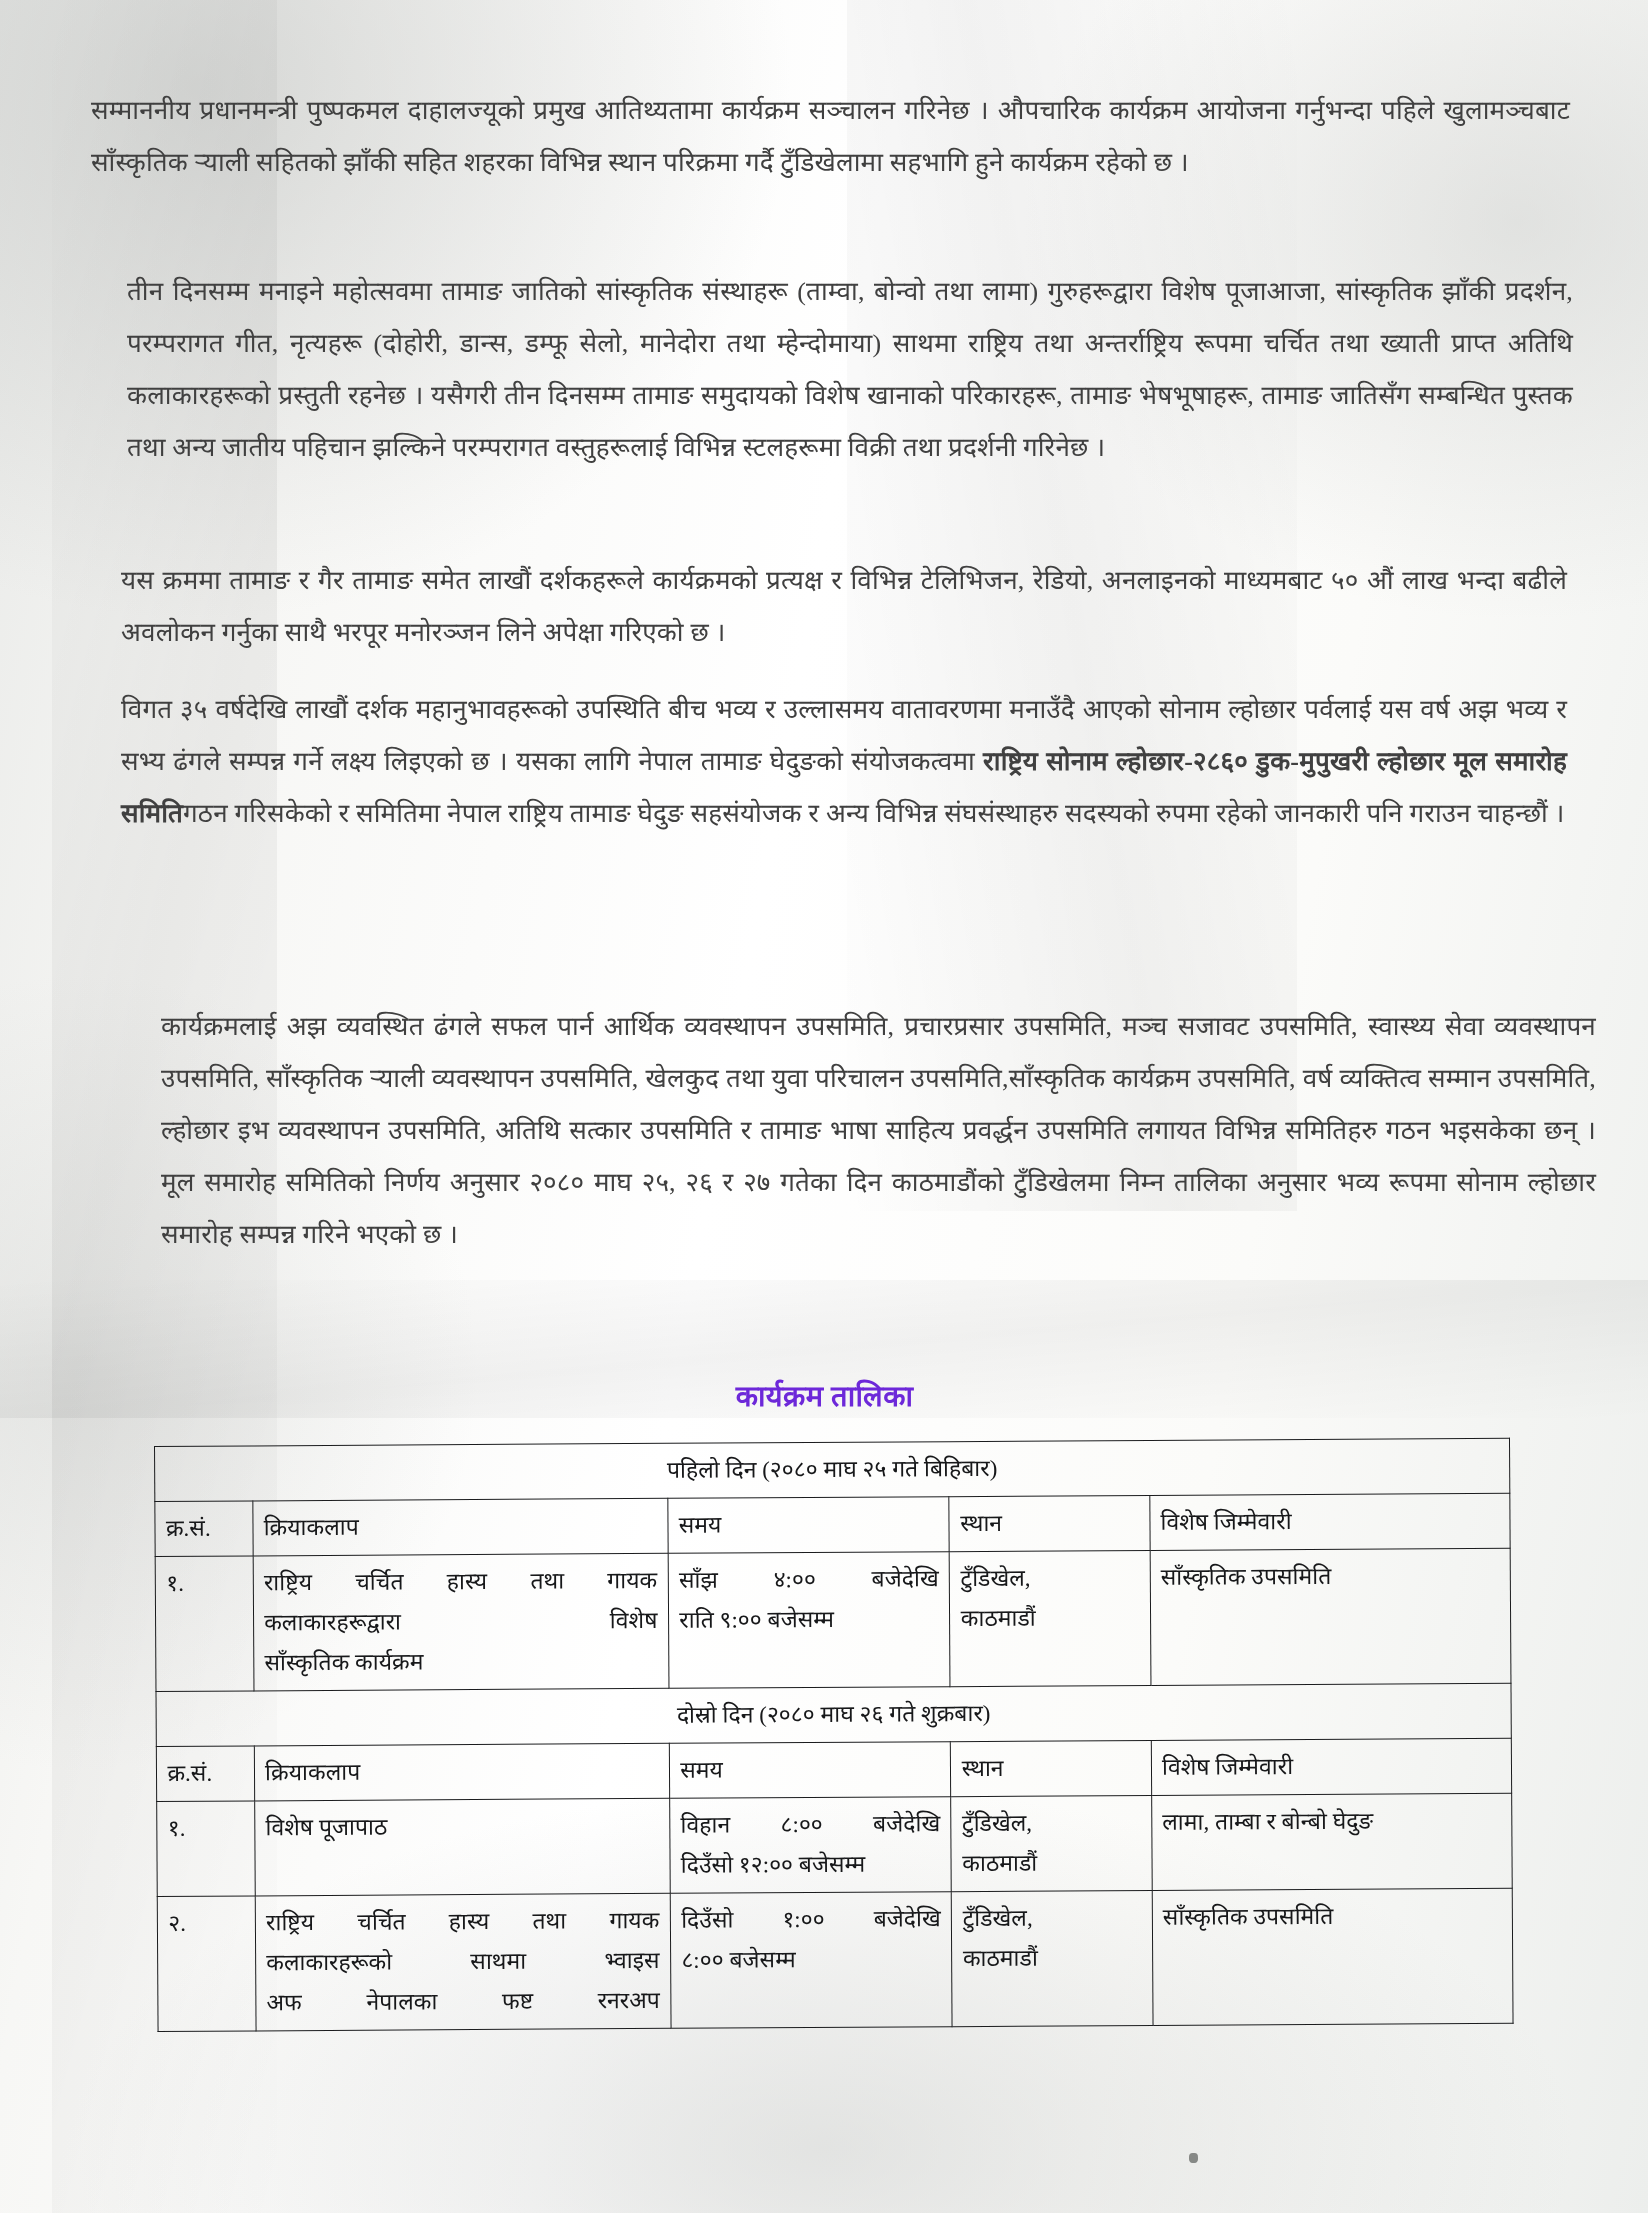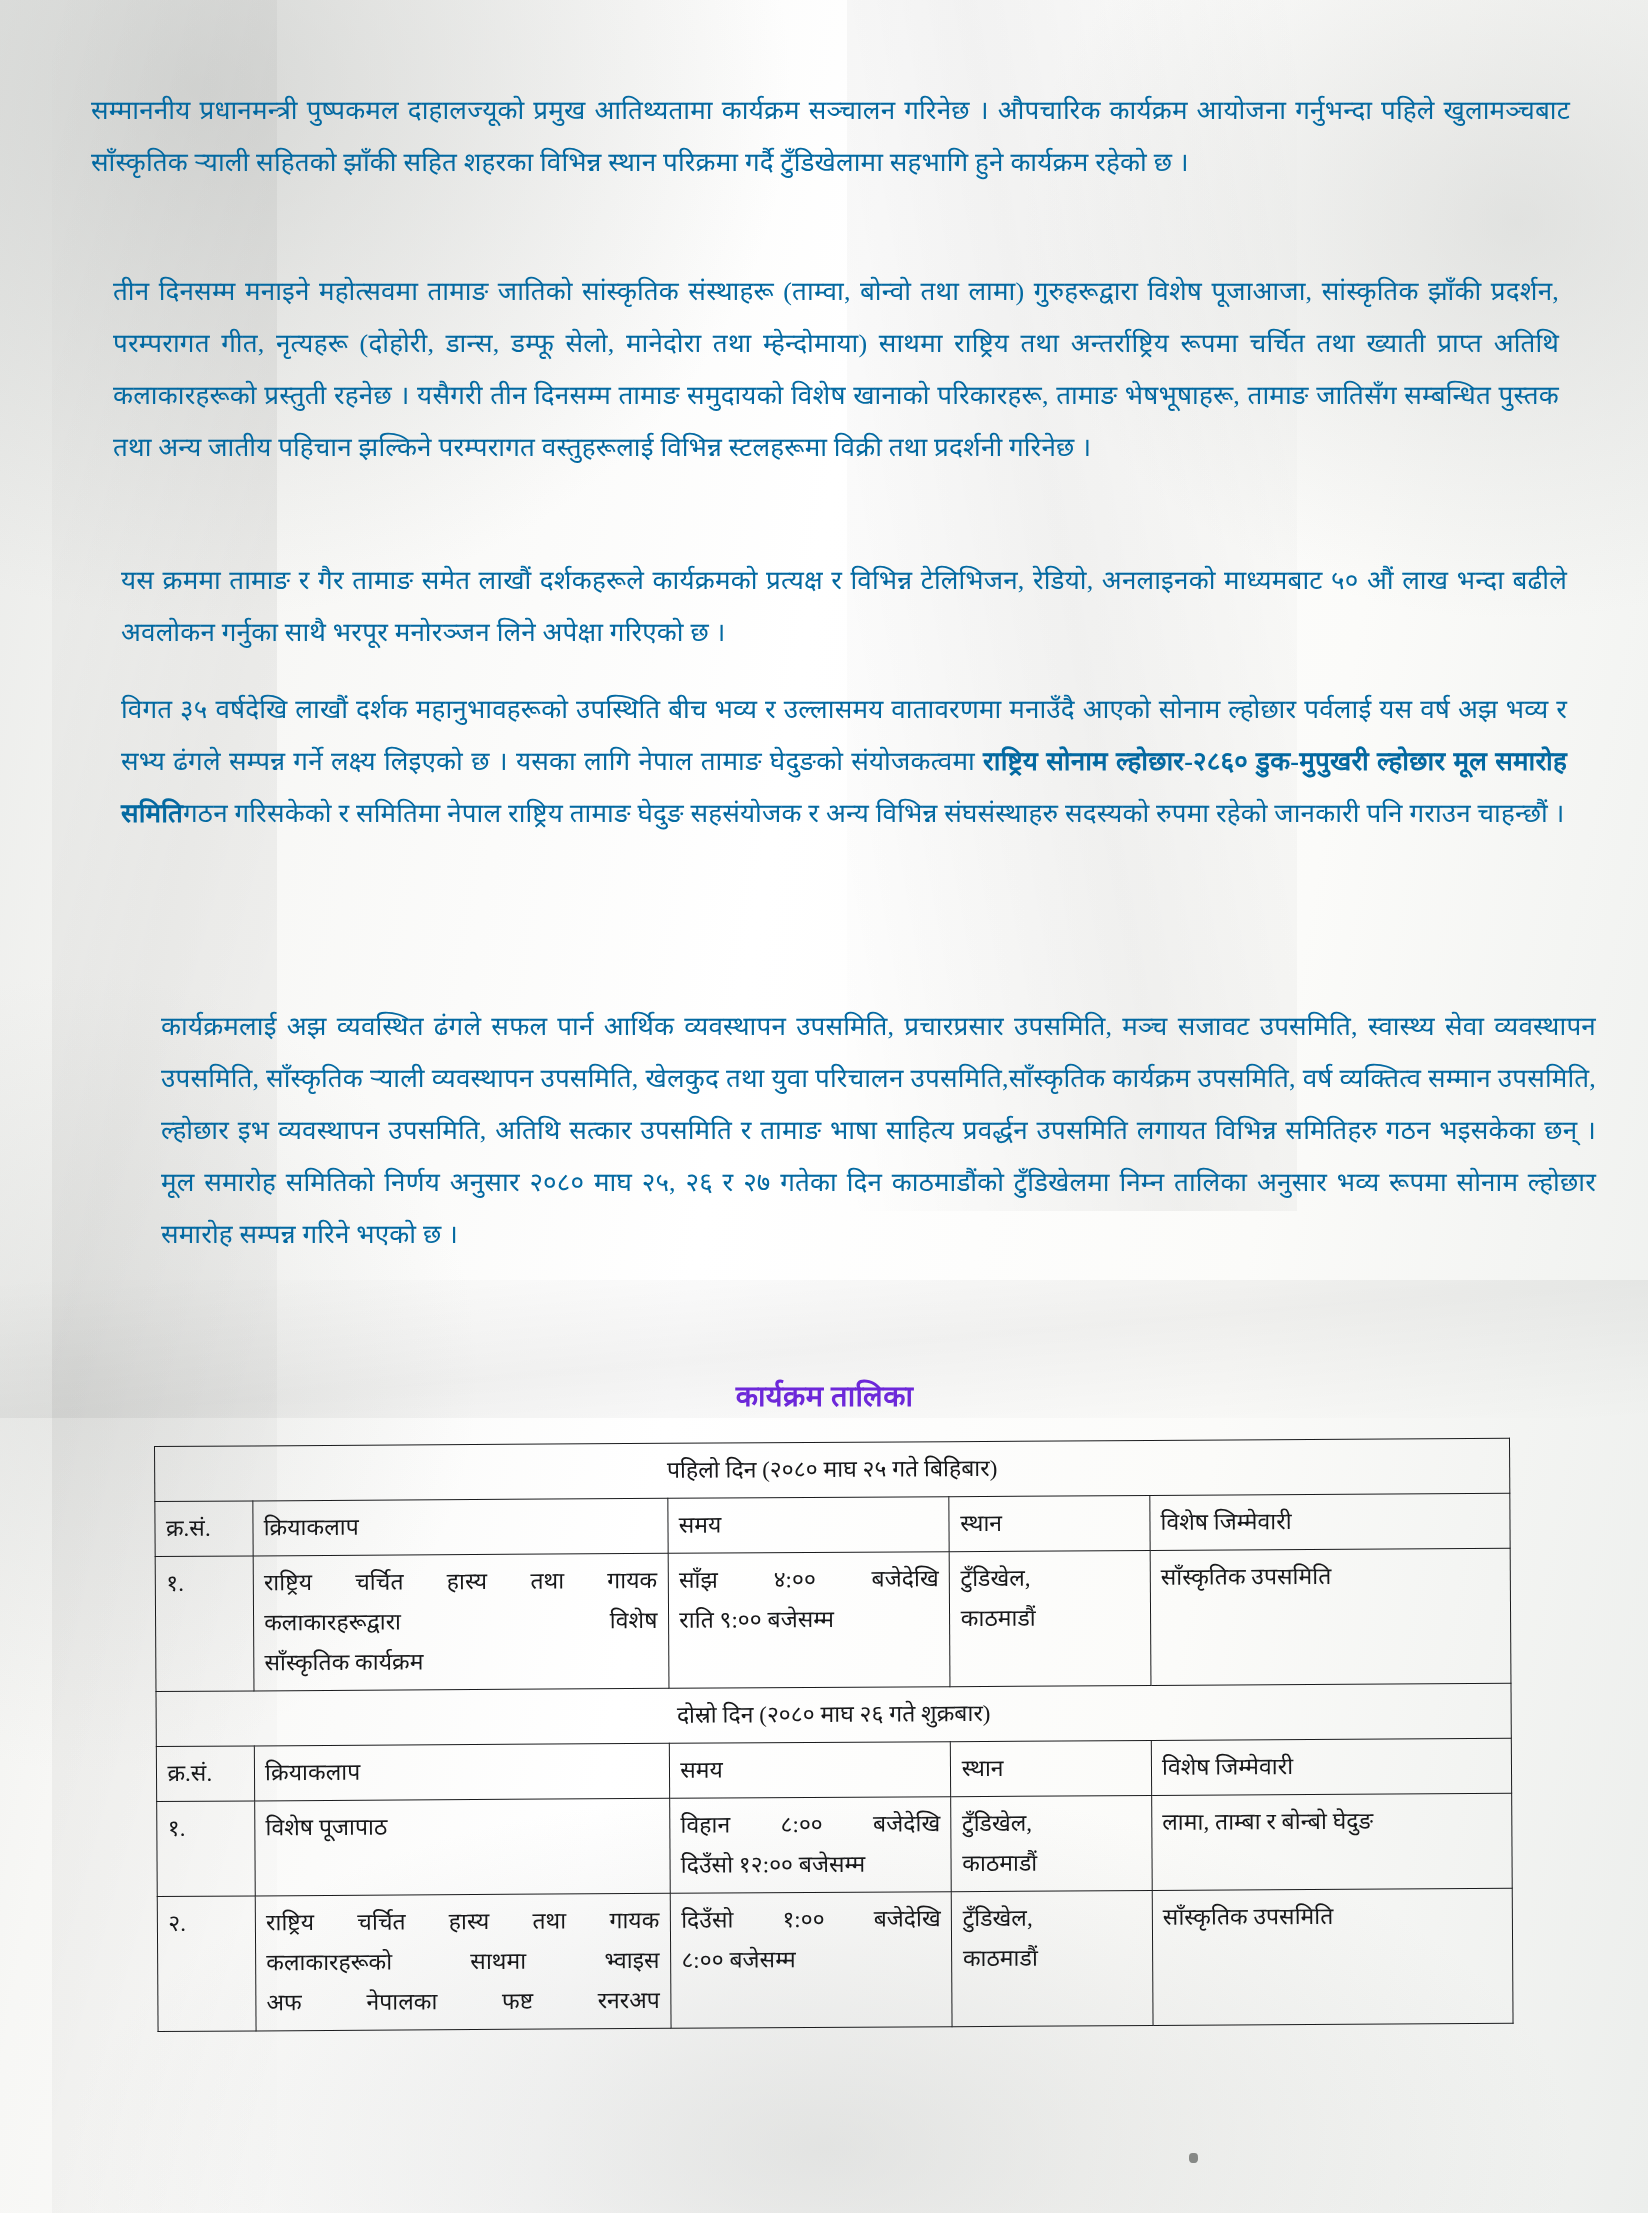--- a/index.html
+++ b/index.html
@@ -44,28 +44,28 @@
     left: 0; top: 0;
     width: 1649px;
     height: 2214px;
   }
 
   
   .para {
     position: absolute;
     font-size: 26px;
     line-height: 52px;
-    color: #0369a1;
+    color: #404040;
     text-align: justify;
     text-justify: inter-word;
     letter-spacing: 0.2px;
     font-weight: 500;
   }
   .para.p1 { left: 91px; top: 59px;  width: 1479px; }
-  .para.p2 { left: 113px; top: 240px; width: 1446px; }
+  .para.p2 { left: 127px; top: 240px; width: 1446px; }
   .para.p3 { left: 121px; top: 529px; width: 1446px; }
   .para.p4 { left: 121px; top: 658px; width: 1446px; }
   .para.p5 { left: 128px; top: 975px; width: 1435px; margin-left: 33px; }
 
   .para b { font-weight: 700; }
 
   
   .table-title {
     position: absolute;
     left: 0; top: 1375px;

